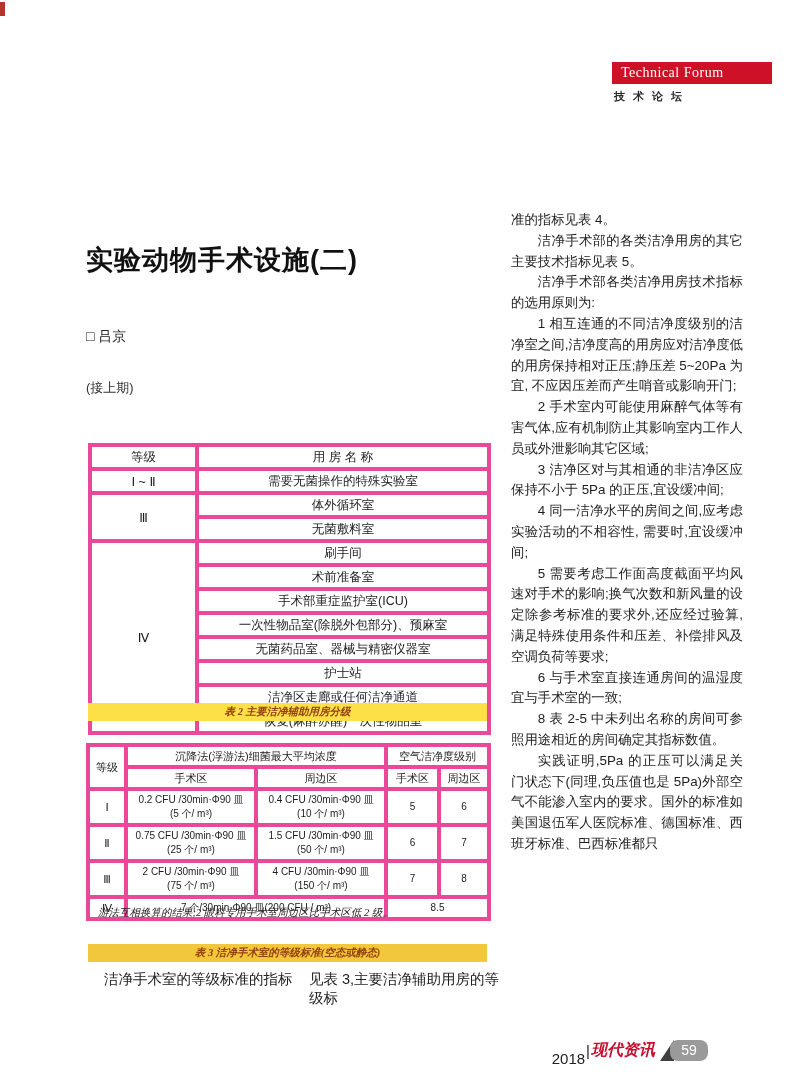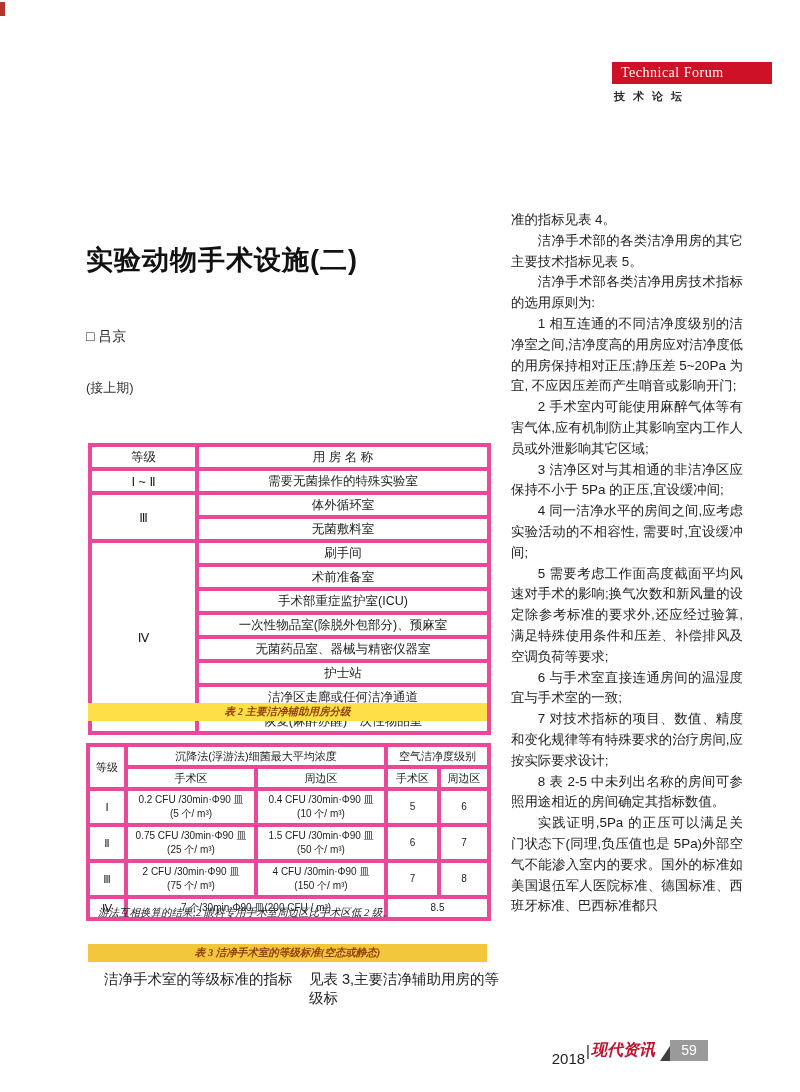--- a/index.html
+++ b/index.html
@@ -55,21 +55,21 @@
 
   .footer{position:absolute;top:1039px;right:92px;height:22px;display:flex;align-items:center;}
   .footer .year{font-size:15px;color:#222;margin-top:16px;}
   .footer .divider{font-size:15px;color:#222;margin:0 1px;}
   .footer .mag{font-family:"Liberation Serif",serif;font-style:italic;font-weight:bold;
                font-size:16px;margin-right:5px;}
   .badge{position:relative;width:48px;height:21px;}
   .badge .tri{position:absolute;left:0;bottom:0;width:0;height:0;
               border-left:14px solid transparent;}
   .badge .body{position:absolute;right:0;top:0;width:38px;height:21px;
-               color:#fff;font-size:14px;line-height:21px;text-align:center;}
+               color:#fff;font-size:14px;line-height:21px;text-align:center;border-radius:8px;}
 </style>
 </head>
 <body>
 
 <div class="page">
 
   <div class="corner-mark" style="background: rgb(181, 52, 44);"></div>
 
   <div class="banner" style="background: rgb(206, 17, 38);">Technical Forum</div>
   <div class="banner-cn">技术论坛</div>
@@ -209,21 +209,20 @@
   <div class="right-col" id="right-col">
       <p class="para first">准的指标见表 4。</p>
       <p class="para">洁净手术部的各类洁净用房的其它主要技术指标见表 5。</p>
       <p class="para">洁净手术部各类洁净用房技术指标的选用原则为:</p>
       <p class="para">1 相互连通的不同洁净度级别的洁净室之间,洁净度高的用房应对洁净度低的用房保持相对正压;静压差 5~20Pa 为宜, 不应因压差而产生哨音或影响开门;</p>
       <p class="para">2 手术室内可能使用麻醉气体等有害气体,应有机制防止其影响室内工作人员或外泄影响其它区域;</p>
       <p class="para">3 洁净区对与其相通的非洁净区应保持不小于 5Pa 的正压,宜设缓冲间;</p>
       <p class="para">4 同一洁净水平的房间之间,应考虑实验活动的不相容性, 需要时,宜设缓冲间;</p>
       <p class="para">5 需要考虑工作面高度截面平均风速对手术的影响;换气次数和新风量的设定除参考标准的要求外,还应经过验算,满足特殊使用条件和压差、补偿排风及空调负荷等要求;</p>
       <p class="para">6 与手术室直接连通房间的温湿度宜与手术室的一致;</p>
-      <p class="para">7 对技术指标的项目、数值、精度和变化规律等有特殊要求的治疗房间,应按实际要求设计;</p>
       <p class="para">8 表 2-5 中未列出名称的房间可参照用途相近的房间确定其指标数值。</p>
       <p class="para">实践证明,5Pa 的正压可以满足关门状态下(同理,负压值也是 5Pa)外部空气不能渗入室内的要求。国外的标准如美国退伍军人医院标准、德国标准、西班牙标准、巴西标准都只</p>
     </div>
 
   <div class="footer">
     <span class="year">2018</span>
     <span class="divider">|</span>
     <span class="mag" style="color: rgb(196, 18, 48);">现代资讯</span>
     <span class="badge">
       <span class="tri" style="border-bottom: 21px solid rgb(63, 63, 63);"></span>

